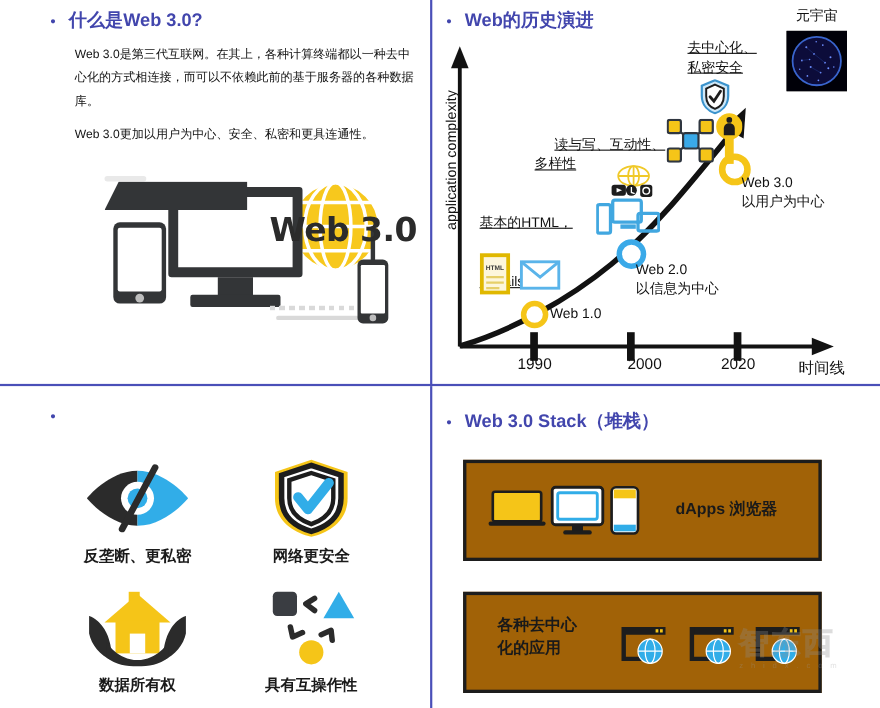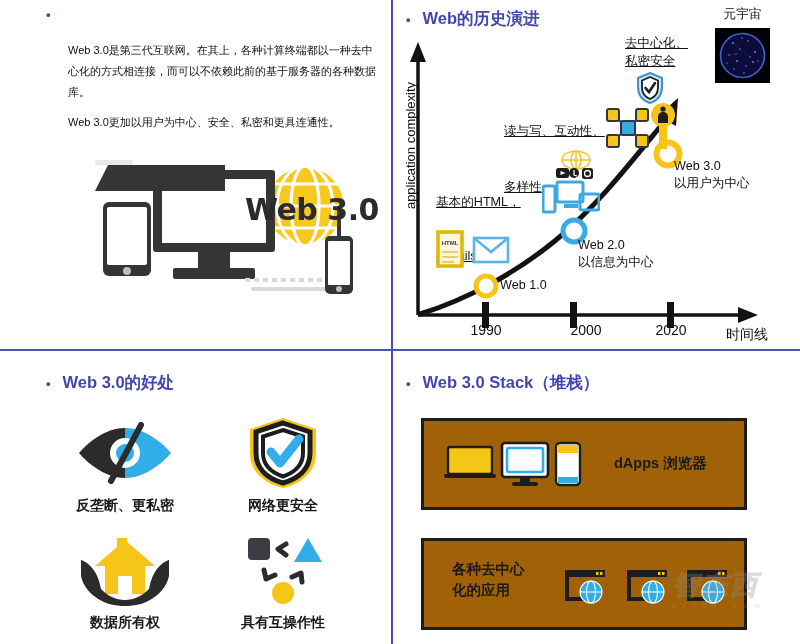--- a/index.html
+++ b/index.html
@@ -60,33 +60,34 @@
   
   .benefit{position:absolute;width:150px;text-align:center;}
   .benefit .cap{margin-top:6px;font-size:14px;font-weight:bold;color:#1a1a1a;}
   .benefit .ico{height:76px;display:flex;align-items:center;justify-content:center;}
 
   
   .stackbox{position:absolute;border:3px solid #1d1d1d;background:#a16207;}
   .stack-label{position:absolute;font-size:14.5px;font-weight:bold;color:#1a1a1a;line-height:21px;}
 
   
-  #wm{position:absolute;left:672px;top:572px;width:124px;height:60px;opacity:.30;font-style:italic;}
+  #wm{position:absolute;left:672px;top:572px;width:124px;height:60px;opacity:.30;}
 </style>
 </head>
 <body>
 
 <div id="page">
 
   <div class="divider-v"></div>
   <div class="divider-h"></div>
   <div class="divider-v2"></div>
 
   <div class="heading" style="left:46px;top:8px;">
     <span class="dot">•</span>
+    <span>什么是Web 3.0?</span>
   </div>
 
   <div class="para" style="left:68px;top:40px;">Web 3.0是第三代互联网。在其上，各种计算终端都以一种去中心化的方式相连接，而可以不依赖此前的基于服务器的各种数据库。</div>
   <div class="para" style="left:68px;top:112px;">Web 3.0更加以用户为中心、安全、私密和更具连通性。</div>
 
   <div id="q1-art">
 
     <div id="globe-wrap">
       <svg width="84" height="84" viewBox="0 0 84 84" aria-hidden="true">
         <circle cx="42" cy="42" r="40" fill="#f7c81d"></circle>
@@ -161,21 +162,21 @@
 
     <div class="node-label" style="left:104px;top:247px;">Web 1.0</div>
     <div class="node-label" style="left:182px;top:207px;">Web 2.0</div>
     <div class="node-label" style="left:182px;top:224px;">以信息为中心</div>
     <div class="node-label" style="left:278px;top:128px;">Web 3.0</div>
     <div class="node-label" style="left:278px;top:145px;">以用户为中心</div>
 
     <div class="ann" style="left:40px;top:163px;">基本的HTML，</div>
     <div class="ann" style="left:40px;top:181px;margin-top:36px;">e-mails</div>
     <div class="ann" style="left:108px;top:92px;">读与写、互动性、</div>
-    <div class="ann" style="left:108px;top:110px;margin-top:38px;">多样性</div>
+    <div class="ann" style="left:90px;top:110px;">多样性</div>
     <div class="ann" style="left:229px;top:4px;">去中心化、</div>
     <div class="ann" style="left:229px;top:22px;">私密安全</div>
 
     <svg style="position:absolute;left:40px;top:200px;" width="28" height="38" viewBox="0 0 28 38" aria-hidden="true">
       <rect x="2" y="2" width="24" height="34" fill="#fdf6dc" stroke="#e0b800" stroke-width="3.5"></rect>
       <text x="14" y="15" font-size="6" text-anchor="middle" fill="#3b3b3b" font-family="'Liberation Sans',sans-serif" font-weight="bold">HTML</text>
       <g stroke="#e6cf6a" stroke-width="2">
           <line x1="6" y1="22" x2="22" y2="22"></line>
           <line x1="6" y1="27" x2="22" y2="27"></line>
           <line x1="6" y1="32" x2="18" y2="32"></line>
@@ -260,21 +261,20 @@
             <line x1="25" y1="21" x2="35" y2="29"></line>
           <line x1="22" y1="33" x2="31" y2="38"></line>
             <line x1="14" y1="27" x2="21" y2="26"></line>
         </g>
       </svg>
     </div>
   </div>
 
   <div class="heading" style="left:46px;top:372px;">
     <span class="dot">•</span>
-    <span>Web 3.0的好处</span>
   </div>
 
   <div class="benefit" style="left:50px;top:415px;">
     <div class="ico">
       <svg width="104" height="62" viewBox="0 0 104 62" aria-hidden="true">
         <path d="M52 6 C26 6 6 31 6 31 C6 31 26 56 52 56 Z" fill="#2b2b2b"></path>
         <path d="M52 6 C78 6 98 31 98 31 C98 31 78 56 52 56 Z" fill="#31ade8"></path>
         <circle cx="52" cy="31" r="15" fill="#ffffff"></circle>
         <circle cx="52" cy="31" r="9" fill="#31ade8"></circle>
         <line x1="68" y1="3" x2="38" y2="59" stroke="#2b2b2b" stroke-width="6" stroke-linecap="round"></line>

